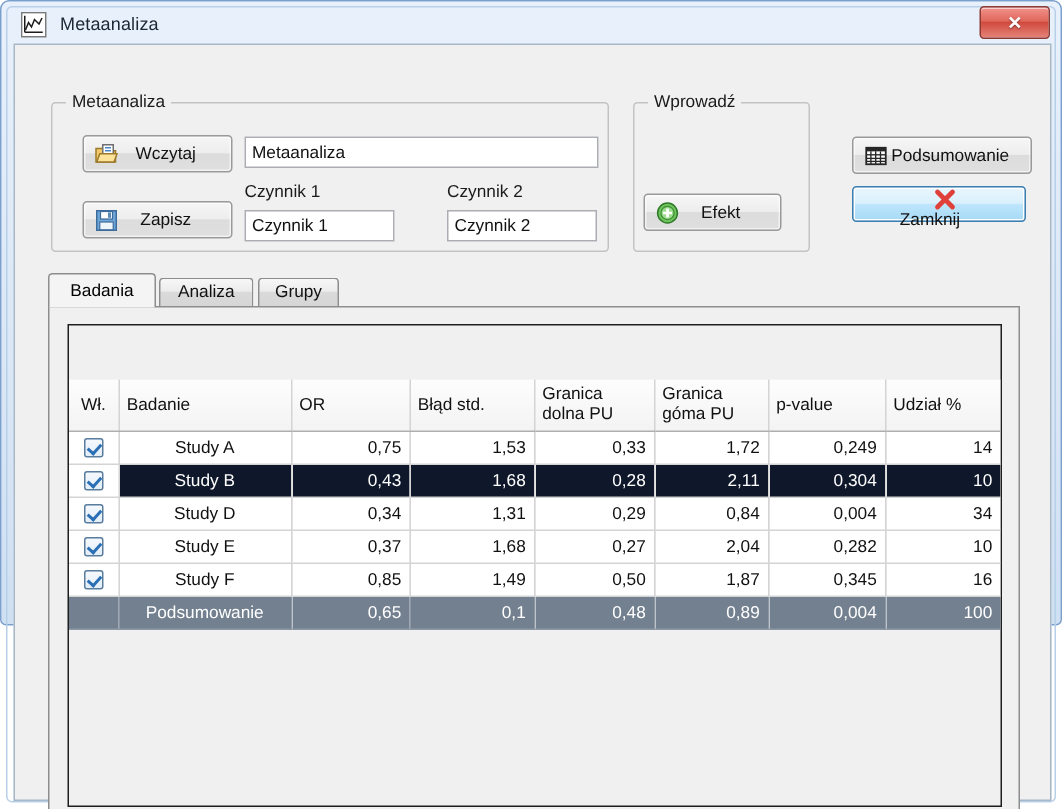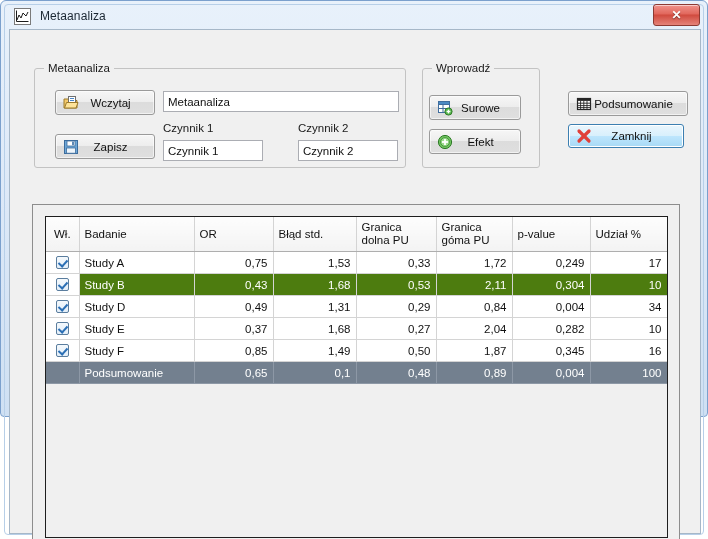--- a/index.html
+++ b/index.html
@@ -132,20 +132,21 @@
     text-align: center;
     padding-right: 12px;
     white-space: nowrap;
   }
   .btn.focus {
     border: 1px solid #3c7fb1;
     border-radius: 3px;
     background: linear-gradient(to bottom, #eaf6fd 0%, #d9f0fc 48%, #bee6fd 50%, #a7d9f5 100%);
     box-shadow: 0 0 0 1px #ffffff inset;
     outline: none;
+    flex-direction: column;
   }
 
   #btn-wczytaj { left: 45px; top: 60px; width: 100px; height: 25px; }
   #btn-zapisz  { left: 45px; top: 104px; width: 100px; height: 25px; }
   #btn-surowe  { left: 419px; top: 65px; width: 92px; height: 25px; }
   #btn-efekt   { left: 419px; top: 99px; width: 92px; height: 25px; }
   #btn-podsumowanie { left: 558px; top: 61px; width: 120px; height: 25px; }
   #btn-zamknij { left: 558px; top: 94px; width: 116px; height: 24px; }
 
   
@@ -224,20 +225,21 @@
     border: 1px solid #1e1e1e;
     background: #f0f0f0;
     overflow: hidden;
   }
   table.grid {
     border-collapse: collapse;
     table-layout: fixed;
     width: 621px;
     font-size: 11.5px;
     color: #111;
+    margin-top: 36px;
   }
   table.grid th {
     height: 34px;
     background: linear-gradient(to bottom, #fdfdfd 0%, #f3f3f3 100%);
     border-right: 1px solid #d4d4d4;
     border-bottom: 1px solid #aeaeae;
     font-weight: normal;
     text-align: left;
     padding: 0 5px;
     vertical-align: middle;
@@ -248,29 +250,30 @@
   table.grid th.c-check { text-align: left; padding-left: 8px; }
   table.grid td {
     height: 21px;
     border-right: 1px solid #d4d4d4;
     border-bottom: 1px solid #d4d4d4;
     padding: 0 5px;
     background: #ffffff;
     vertical-align: middle;
     white-space: nowrap;
     overflow: hidden;
+    text-align: center;
   }
   table.grid td.num { text-align: right; }
   table.grid td.check {
     text-align: center;
     padding: 0;
     background: #ffffff;
   }
   tr.selected td {
-    background: #4d7c0f;
+    background: #0f172a;
     color: #ffffff;
   }
   tr.summary td {
     background: #73808f;
     color: #ffffff;
     border-right: 1px solid #8d98a6;
     border-bottom: 1px solid #8d98a6;
   }
   tr.summary td.check { background: #73808f; }
 
@@ -363,34 +366,20 @@
     <div class="flabel" id="l-czyn1">Czynnik 1</div>
     <input class="tfield" id="f-czyn1" type="text" value="Czynnik 1" style="">
 
     <div class="flabel" id="l-czyn2">Czynnik 2</div>
     <input class="tfield" id="f-czyn2" type="text" value="Czynnik 2" style="">
 
     <fieldset class="groupbox" id="gb-wprowadz">
       <div class="gb-title">Wprowadź</div>
     </fieldset>
 
-    <div class="btn" id="btn-surowe">
-      <span class="btn-ico">
-        <svg width="16" height="16" viewBox="0 0 16 16">
-          <rect x="1.5" y="1.5" width="11" height="11" fill="#ffffff" stroke="#3f6d9e" stroke-width="1"></rect>
-          <rect x="1.5" y="1.5" width="11" height="3" fill="#4b8ac4" stroke="#3f6d9e" stroke-width="1"></rect>
-          <line x1="6" y1="4.5" x2="6" y2="12.5" stroke="#3f6d9e" stroke-width="1"></line>
-          <line x1="1.5" y1="8.5" x2="12.5" y2="8.5" stroke="#3f6d9e" stroke-width="1"></line>
-          <circle cx="11.5" cy="11.5" r="3.6" fill="#57b84c" stroke="#2f7a29" stroke-width="1"></circle>
-          <line x1="11.5" y1="9.6" x2="11.5" y2="13.4" stroke="#ffffff" stroke-width="1.4"></line>
-          <line x1="9.6" y1="11.5" x2="13.4" y2="11.5" stroke="#ffffff" stroke-width="1.4"></line>
-        </svg>
-      </span>
-      <span class="btn-label">Surowe</span>
-    </div>
 
     <div class="btn" id="btn-efekt">
       <span class="btn-ico">
         <svg width="16" height="16" viewBox="0 0 16 16">
           <circle cx="8" cy="8" r="6.6" fill="#6fc45f" stroke="#2e7a27" stroke-width="1"></circle>
           <circle cx="8" cy="8" r="4.4" fill="#9ddd8e" stroke="#3d8c33" stroke-width="0.8"></circle>
           <line x1="8" y1="5" x2="8" y2="11" stroke="#ffffff" stroke-width="1.8"></line>
           <line x1="5" y1="8" x2="11" y2="8" stroke="#ffffff" stroke-width="1.8"></line>
         </svg>
       </span>
@@ -416,20 +405,31 @@
     <div class="btn focus" id="btn-zamknij">
       <span class="btn-ico">
         <svg width="16" height="16" viewBox="0 0 16 16">
           <line x1="3" y1="3" x2="13" y2="13" stroke="#e0403a" stroke-width="3.2" stroke-linecap="round"></line>
           <line x1="13" y1="3" x2="3" y2="13" stroke="#e0403a" stroke-width="3.2" stroke-linecap="round"></line>
         </svg>
       </span>
       <span class="btn-label">Zamknij</span>
     </div>
 
+    <div class="tabstrip">
+      <div class="tab active" id="tab-0">
+        <span>Badania</span>
+      </div>
+      <div class="tab" id="tab-1">
+        <span>Analiza</span>
+      </div>
+      <div class="tab" id="tab-2">
+        <span>Grupy</span>
+      </div>
+    </div>
 
     <div class="tabpanel">
       <div class="gridwrap">
         <table class="grid">
           <colgroup>
             <col class="w-check">
               <col class="w-name">
               <col class="w-or">
               <col class="w-sd">
             <col class="w-gd">
@@ -453,36 +453,36 @@
           </thead>
           <tbody id="grid-body">
               <tr>
                 <td class="check"><span class="cbx"></span></td>
                 <td>Study A</td>
                 <td class="num">0,75</td>
                 <td class="num">1,53</td>
                 <td class="num">0,33</td>
                 <td class="num">1,72</td>
                 <td class="num">0,249</td>
-                <td class="num">17</td>
+                <td class="num">14</td>
               </tr>
               <tr class="selected">
                 <td class="check"><span class="cbx"></span></td>
                 <td>Study B</td>
                 <td class="num">0,43</td>
                 <td class="num">1,68</td>
-                <td class="num">0,53</td>
+                <td class="num">0,28</td>
                 <td class="num">2,11</td>
                 <td class="num">0,304</td>
                 <td class="num">10</td>
               </tr>
               <tr>
                 <td class="check"><span class="cbx"></span></td>
                 <td>Study D</td>
-                <td class="num">0,49</td>
+                <td class="num">0,34</td>
                 <td class="num">1,31</td>
                 <td class="num">0,29</td>
                 <td class="num">0,84</td>
                 <td class="num">0,004</td>
                 <td class="num">34</td>
               </tr>
               <tr>
                 <td class="check"><span class="cbx"></span></td>
                 <td>Study E</td>
                 <td class="num">0,37</td>

